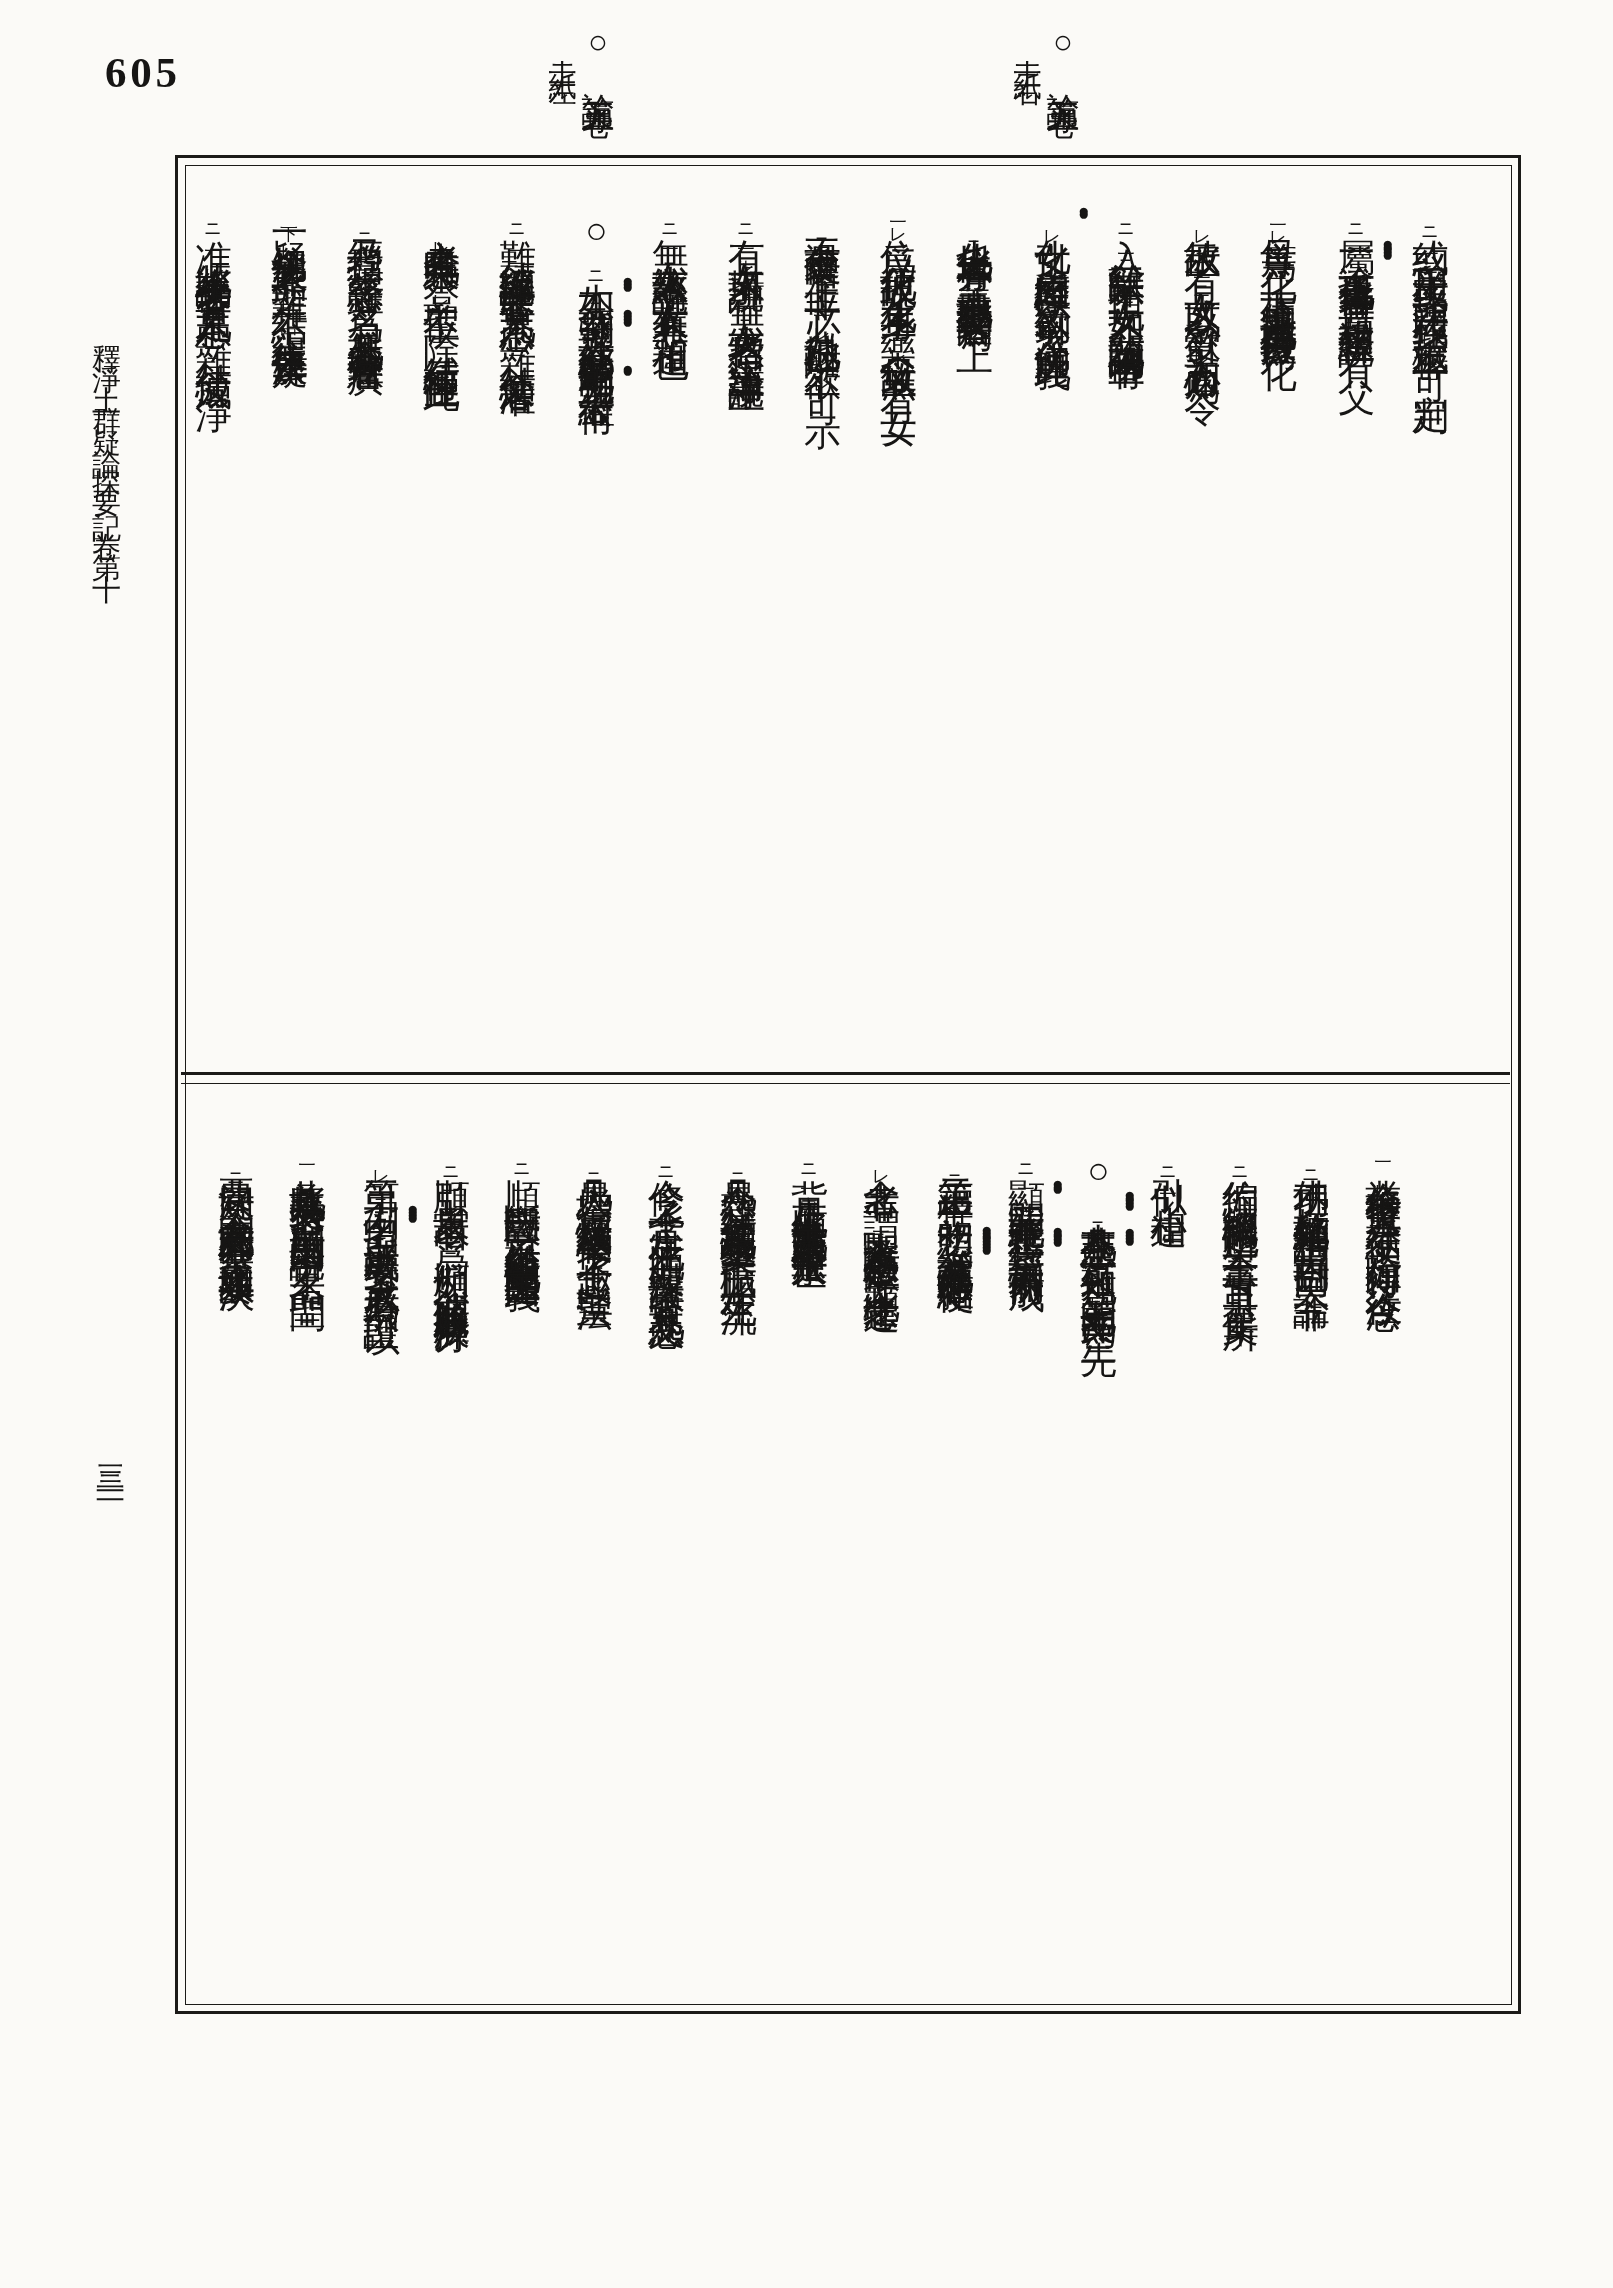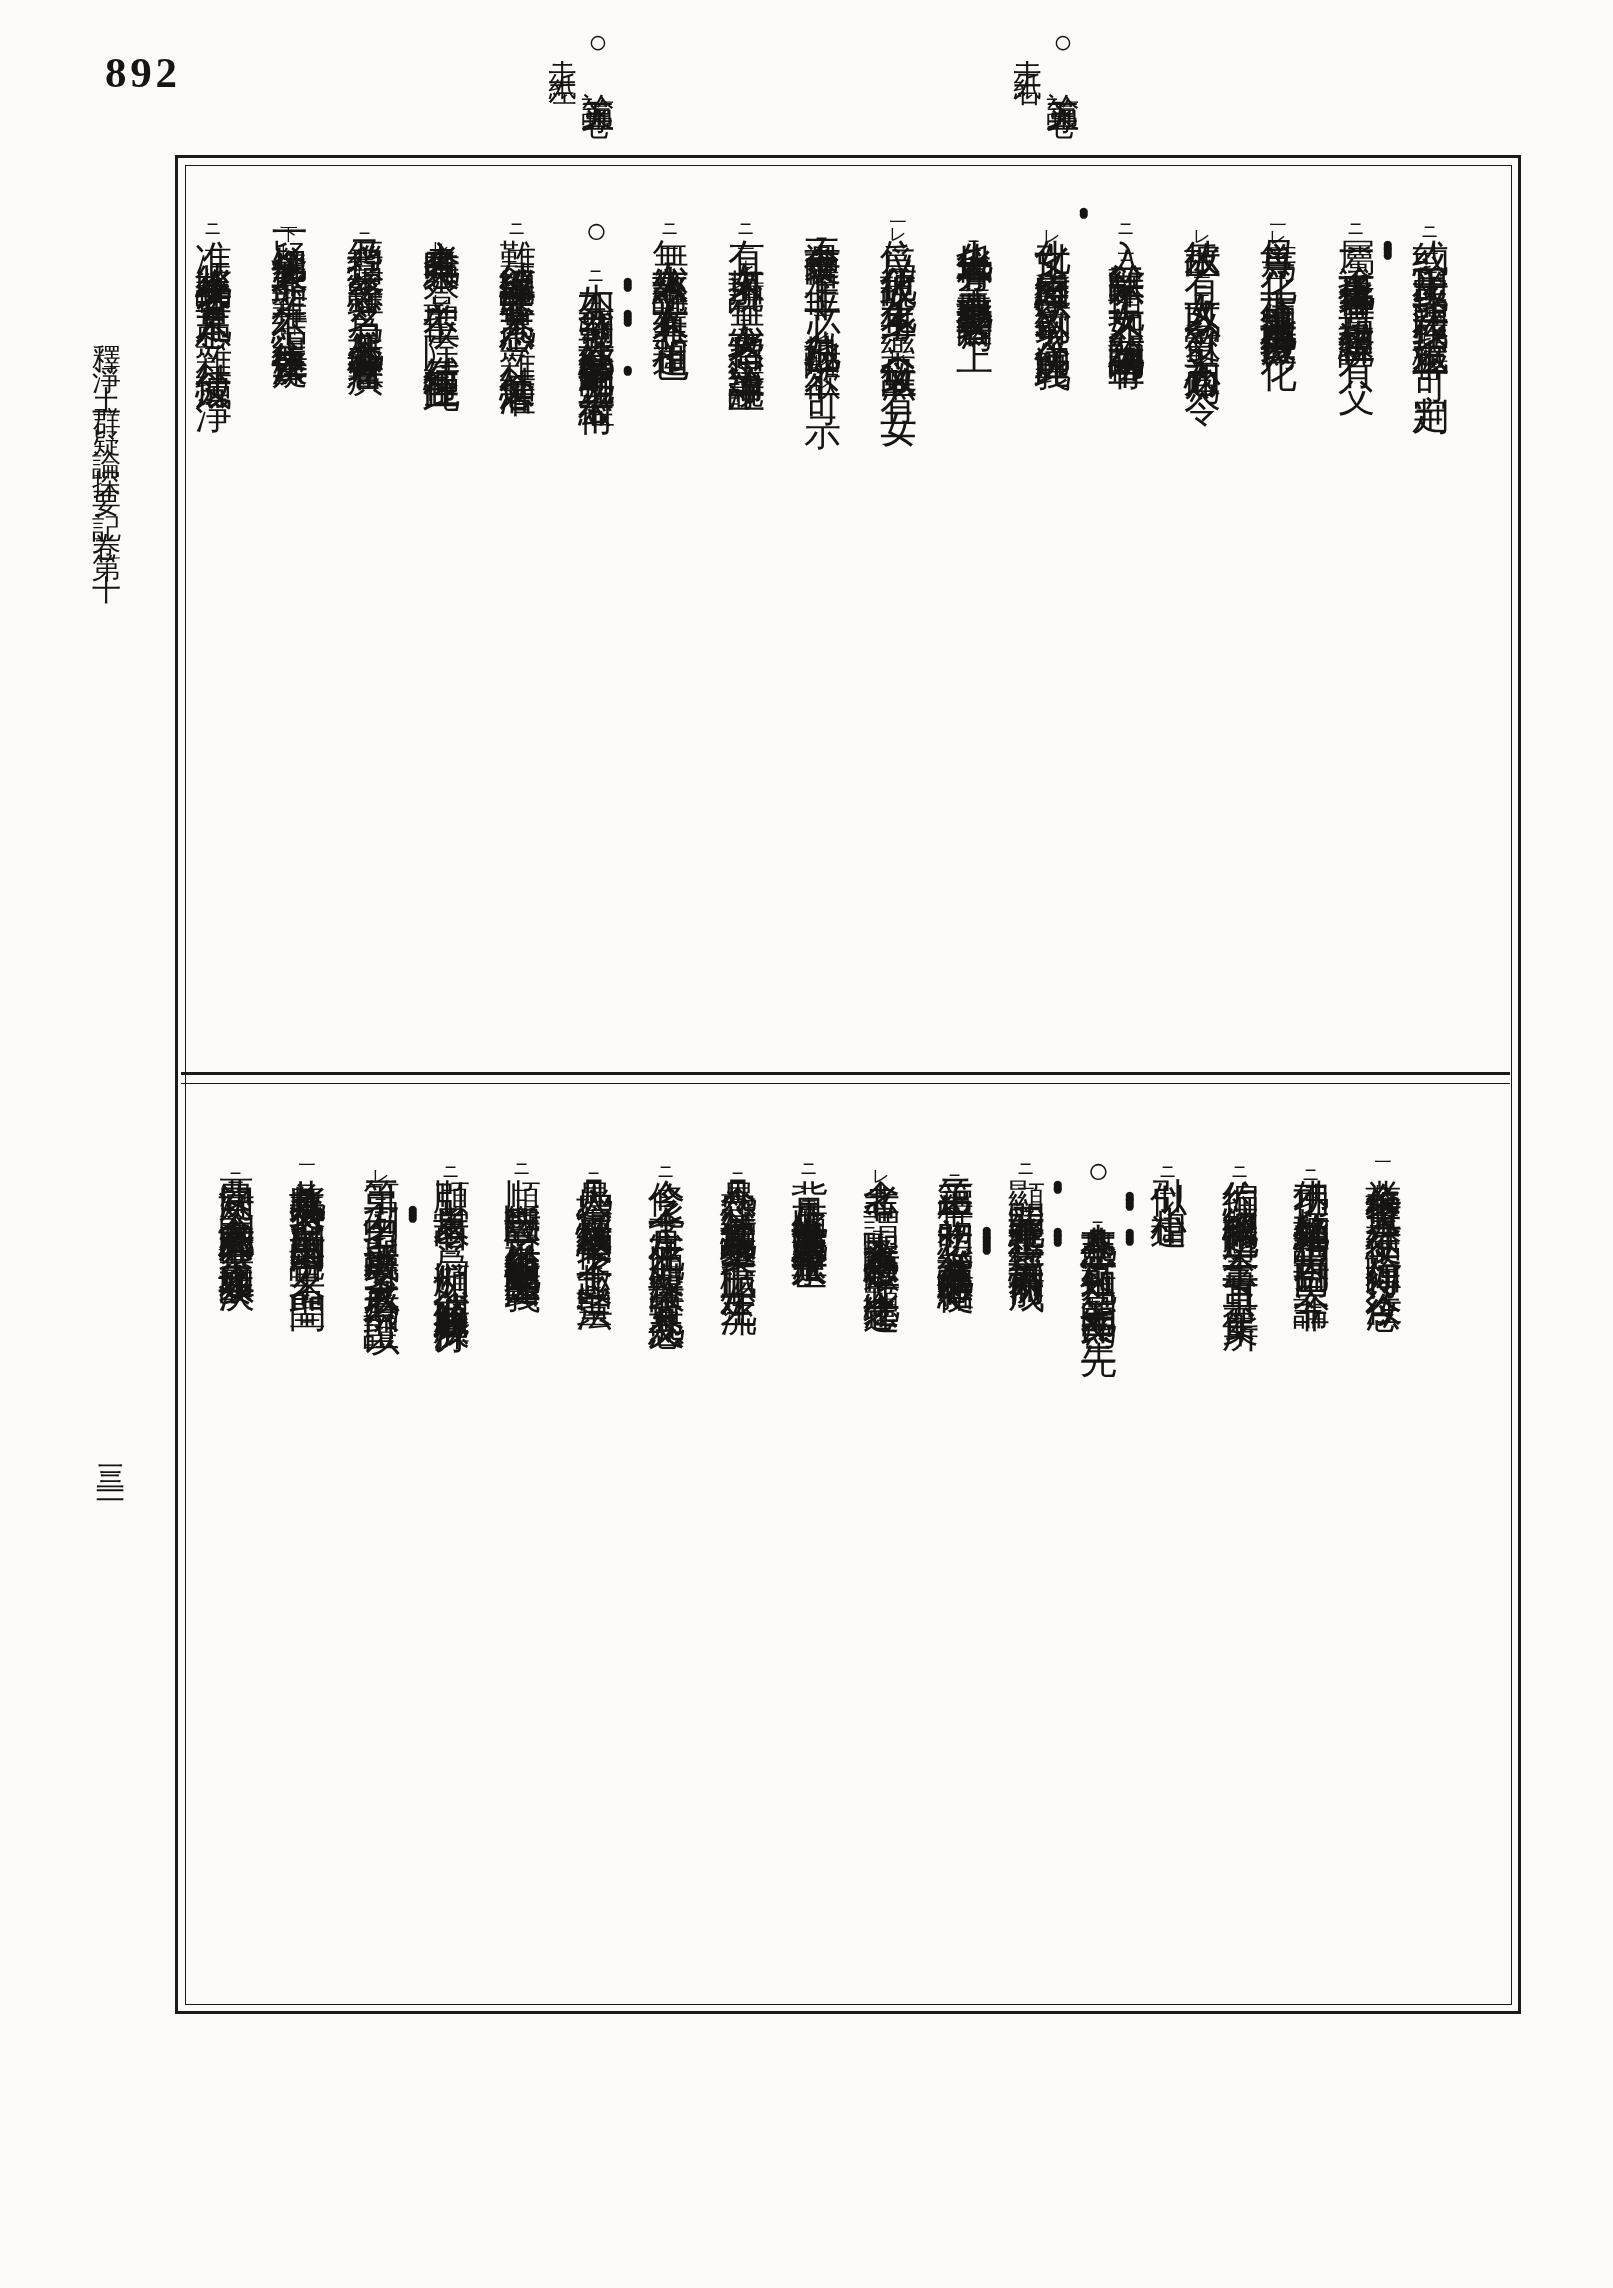--- a/index.html
+++ b/index.html
@@ -50,21 +50,21 @@
   .col .em{
     -webkit-text-emphasis:filled circle #161514;
     text-emphasis:filled circle #161514;
     -webkit-text-emphasis-position:over right;
     text-emphasis-position:over right;
   }
 </style>
 </head>
 <body>
 
-<div id="page-number">892</div>
+<div id="page-number">605</div>
 
 <div id="hdr-left-vol" class="vtext hdr-vol">○論第五卷</div>
 <div id="hdr-left-sheet" class="vtext hdr-sheet">十二紙左</div>
 <div id="hdr-right-vol" class="vtext hdr-vol">○論第五卷</div>
 <div id="hdr-right-sheet" class="vtext hdr-sheet">十三紙右</div>
 
 <div id="spine-title" class="vtext">釋淨土群疑論探要記卷第十</div>
 <div id="folio-vertical" class="vtext">三二二</div>
 
 <div id="frame">

